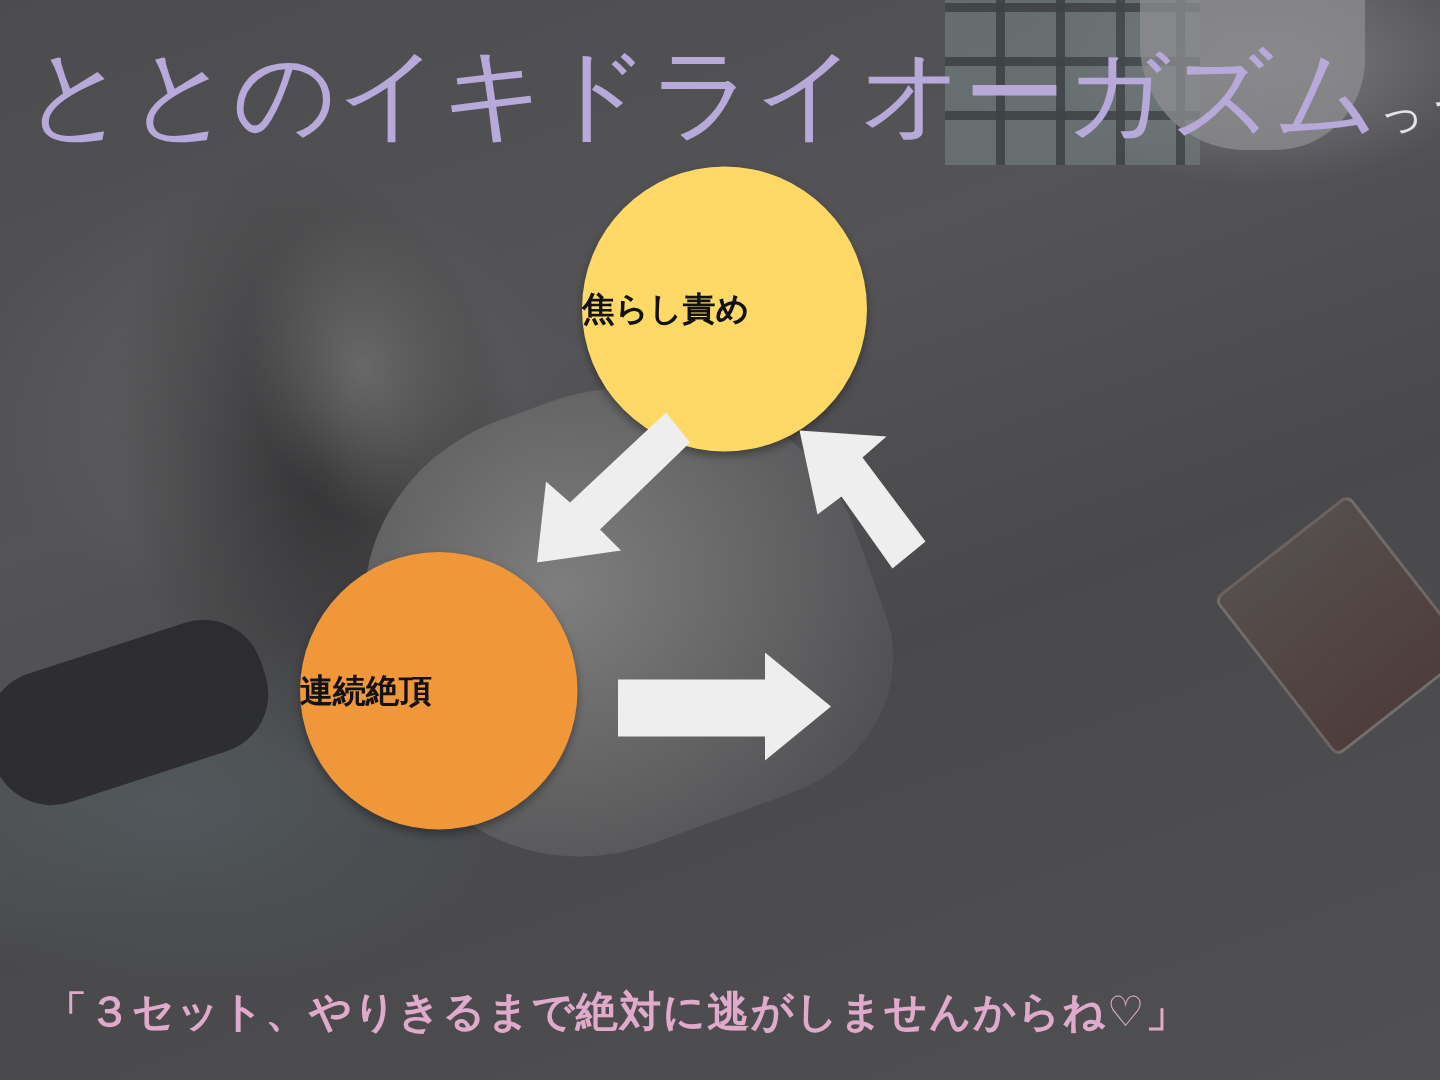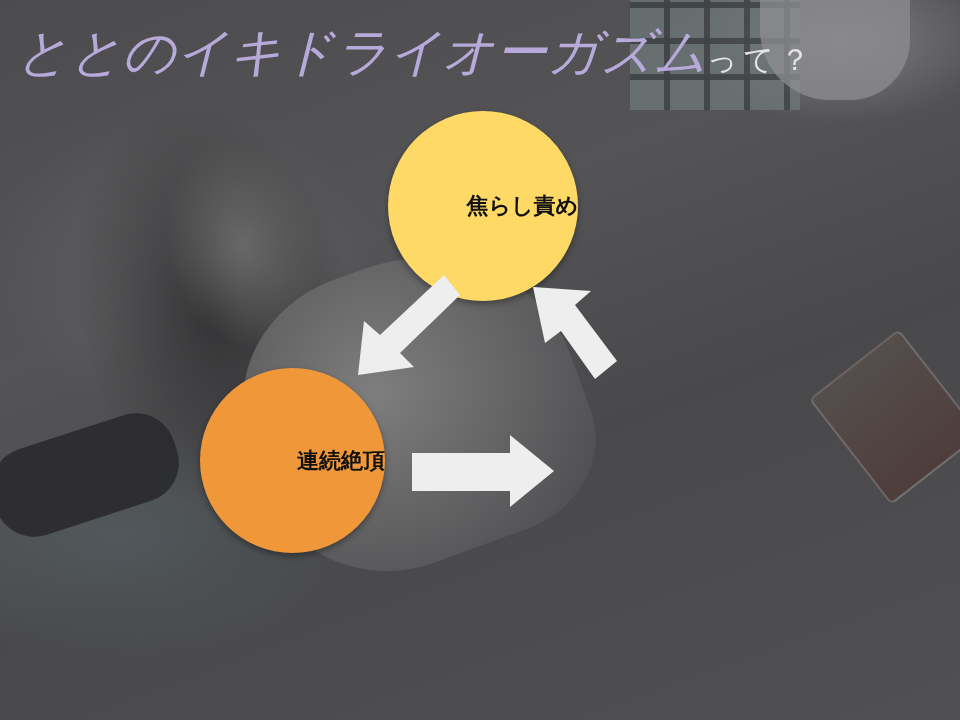--- a/index.html
+++ b/index.html
@@ -23,24 +23,24 @@
                 radial-gradient(ellipse 170px 260px at 160px 240px, #2f2f31, rgba(0,0,0,0) 80%);
     transform: rotate(-12deg); opacity: 0.9; }
   .bg-body { position: absolute; left: 250px; top: 260px; width: 330px; height: 300px; border-radius: 40% 50% 30% 40%;
     background: radial-gradient(ellipse at 40% 40%, #8a8a8a, #5d5d5f 70%, rgba(0,0,0,0) 100%); opacity: 0.8; transform: rotate(-20deg); }
   .bg-candle { position: absolute; left: 838px; top: 350px; width: 110px; height: 130px; border: 2px solid rgba(170,170,170,0.35);
     background: linear-gradient(180deg, rgba(110,90,80,0.3), rgba(80,50,45,0.55)); transform: rotate(-38deg); border-radius: 6px; }
   .bg-hand { position: absolute; left: -10px; top: 430px; width: 190px; height: 90px; border-radius: 40px;
     background: #2a2a2c; transform: rotate(-18deg); opacity: 0.9; }
 
   .title { position: absolute; left: 16px; top: 18px; white-space: nowrap; }
-  .title-main { font-size: 52px; color: #b7a9da; font-weight: normal; letter-spacing: 0px; font-style: italic; }
+  .title-main { font-size: 68px; color: #b7a9da; font-weight: normal; letter-spacing: 0px; }
   .title-sub { font-size: 30px; color: #e4e4e6; margin-left: 0; letter-spacing: 6px; }
 
-  .node { position: absolute; border-radius: 50%; display: flex; align-items: center; justify-content: flex-end;
+  .node { position: absolute; border-radius: 50%; display: flex; align-items: center; justify-content: flex-start;
     box-shadow: 0 3px 6px rgba(0,0,0,0.35); }
   .node span { font-size: 22px; font-weight: bold; color: #111; }
   .node-top { left: 388px; top: 111px; width: 190px; height: 190px; background: #ffd966; }
   .node-left { left: 200px; top: 368px; width: 185px; height: 185px; background: #f0973a; }
   .node-right { left: 572px; top: 363px; width: 190px; height: 190px; background: #b4a7d6; }
   .node-right span { font-weight: normal; }
 
   .arrow { position: absolute; }
   .arrow svg { display: block; }
 
@@ -80,13 +80,14 @@
     </svg>
   </div>
   <div class="arrow" style="left:533px; top:283px;">
     <svg width="90" height="100" viewBox="0 0 90 100">
       <polygon points="84,78 62,96 28,48 12,60 0,4 58,8 42,22" fill="#eeeeee"></polygon>
     </svg>
   </div>
 
   <div class="desc">
   </div>
+  <div class="quote">「３セット、やりきるまで絶対に逃がしませんからね♡」</div>
 </div>
 
 </body></html>

